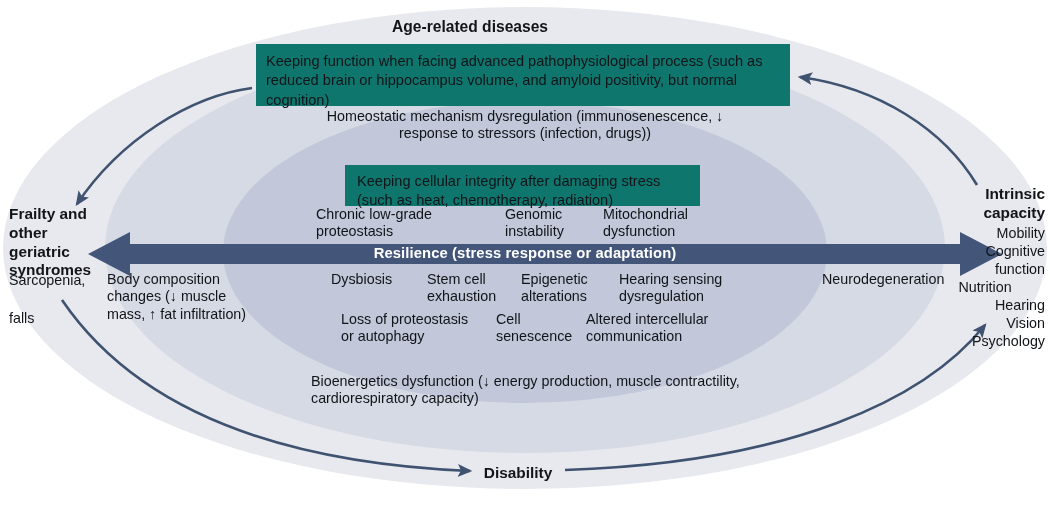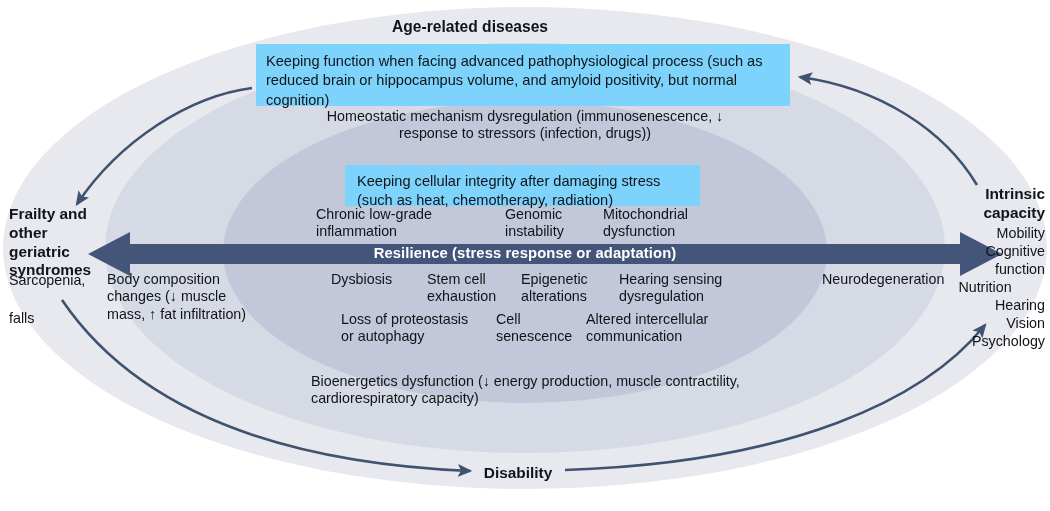--- a/index.html
+++ b/index.html
@@ -4,21 +4,21 @@
 <style>
   html,body{margin:0;padding:0;background:#ffffff;}
   body{width:1050px;height:511px;font-family:"Liberation Sans",sans-serif;color:#111418;}
   #stage{position:relative;width:1050px;height:511px;overflow:hidden;background:#fff;}
   #bgsvg{position:absolute;left:0;top:0;width:1050px;height:511px;}
 
   .txt{position:absolute;line-height:1.22;}
   .center{text-align:center;}
   .right{text-align:right;}
 
-  .pinkbox{position:absolute;background:#7dd3fc;box-sizing:border-box;}
+  .pinkbox{position:absolute;background:#0f766e;box-sizing:border-box;}
   .pinkbox .inner{padding:8px 10px 9px 10px;font-size:14.6px;line-height:1.32;}
   .pinkbox.b .inner{font-weight:normal;font-size:14.6px;line-height:1.30;padding:7px 12px 8px 12px;}
 
   .resbar-label{position:absolute;color:#ffffff;font-weight:bold;font-size:14.8px;
                 width:100%;text-align:center;top:245px;left:0;letter-spacing:.1px;}
 
   .t14{font-size:14.3px;}
   .t16b{font-size:15.4px;font-weight:bold;}
   .t17b{font-size:15.6px;font-weight:bold;}
 </style>
@@ -56,21 +56,21 @@
   <div class="pinkbox" style="left:256px;top:44px;width:534px;height:62px;">
     <div class="inner">Keeping function when facing advanced pathophysiological process (such as reduced brain or hippocampus volume, and amyloid positivity, but normal cognition)</div>
   </div>
 
   <div class="txt center t14" style="left:300px;top:108px;width:450px;">Homeostatic mechanism dysregulation (immunosenescence, ↓ response to stressors (infection, drugs))</div>
 
   <div class="pinkbox b" style="left:345px;top:165px;width:355px;height:41px;">
     <div class="inner">Keeping cellular integrity after damaging stress (such as heat, chemotherapy, radiation)</div>
   </div>
 
-  <div class="txt center t14" style="left:316px;top:206px;width:150px;text-align:left;">Chronic low-grade inflammation</div>
+  <div class="txt center t14" style="left:316px;top:206px;width:150px;text-align:left;">Chronic low-grade proteostasis</div>
   <div class="txt t14" style="left:505px;top:206px;width:95px;">Genomic instability</div>
   <div class="txt t14" style="left:603px;top:206px;width:110px;">Mitochondrial dysfunction</div>
 
   <div class="resbar-label">Resilience (stress response or adaptation)</div>
 
   <div class="txt t14" style="left:331px;top:271px;width:90px;">Dysbiosis</div>
   <div class="txt t14" style="left:427px;top:271px;width:85px;">Stem cell exhaustion</div>
   <div class="txt t14" style="left:521px;top:271px;width:90px;">Epigenetic alterations</div>
   <div class="txt t14" style="left:619px;top:271px;width:110px;">Hearing sensing dysregulation</div>
 

